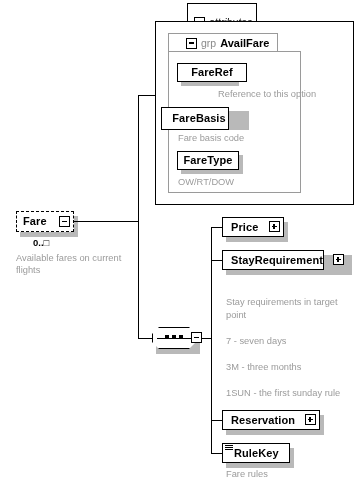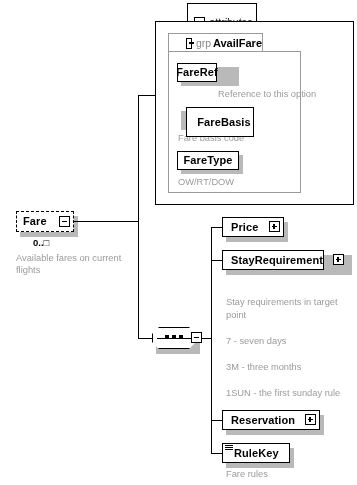--- a/index.html
+++ b/index.html
@@ -60,36 +60,36 @@
 <body>
 
 <div id="canvas">
 
   <div class="tab outer" style="left:155px;top:3px;width:70px;height:37px;padding-left:6px;margin-left:32px;">
     <span class="tog" style="position:relative;left:0;top:0;margin-right:4px;"></span>
     <span class="tabtext ital">attributes</span>
   </div>
   <div class="frame outer" style="left:155px;top:21px;width:199px;height:184px;"></div>
 
-  <div class="tab inner" style="left:168px;top:33px;width:95px;height:19px;padding-left:17px;">
+  <div class="tab inner" style="left:168px;top:33px;width:110px;height:19px;padding-left:17px;">
     <span class="tog" style="position:relative;left:0;top:0;margin-right:4px;"></span>
     <span class="grp-kw">grp</span>
     <span style="width:4px"></span>
     <span class="grp-nm">AvailFare</span>
   </div>
   <div class="frame inner" style="left:168px;top:51px;width:133px;height:142px;"></div>
 
   <div class="shadow" style="left:181px;top:67px;width:58px;height:19px;"></div>
-  <div class="node" style="left:177px;top:63px;width:40px;height:19px;z-index:2;">
+  <div class="node" style="left:177px;top:63px;width:70px;height:19px;z-index:2;">
     <span class="label">FareRef</span>
   </div>
   <div class="doc" style="left:178px;top:88px;width:120px;margin-left:40px;">Reference to this option</div>
 
   <div class="shadow" style="left:181px;top:111px;width:68px;height:19px;"></div>
-  <div class="node" style="left:186px;top:107px;width:68px;height:30px;z-index:2;padding-left:8px;">
+  <div class="node" style="left:161px;top:107px;width:68px;height:23px;z-index:2;padding-left:8px;">
     <span class="label">FareBasis</span>
   </div>
   <div class="doc" style="left:178px;top:132px;width:120px;">Fare basis code</div>
 
   <div class="shadow" style="left:181px;top:155px;width:62px;height:19px;"></div>
   <div class="node" style="left:177px;top:151px;width:62px;height:19px;z-index:2;">
     <span class="label">FareType</span>
   </div>
   <div class="doc" style="left:178px;top:176px;width:120px;">OW/RT/DOW</div>
 

